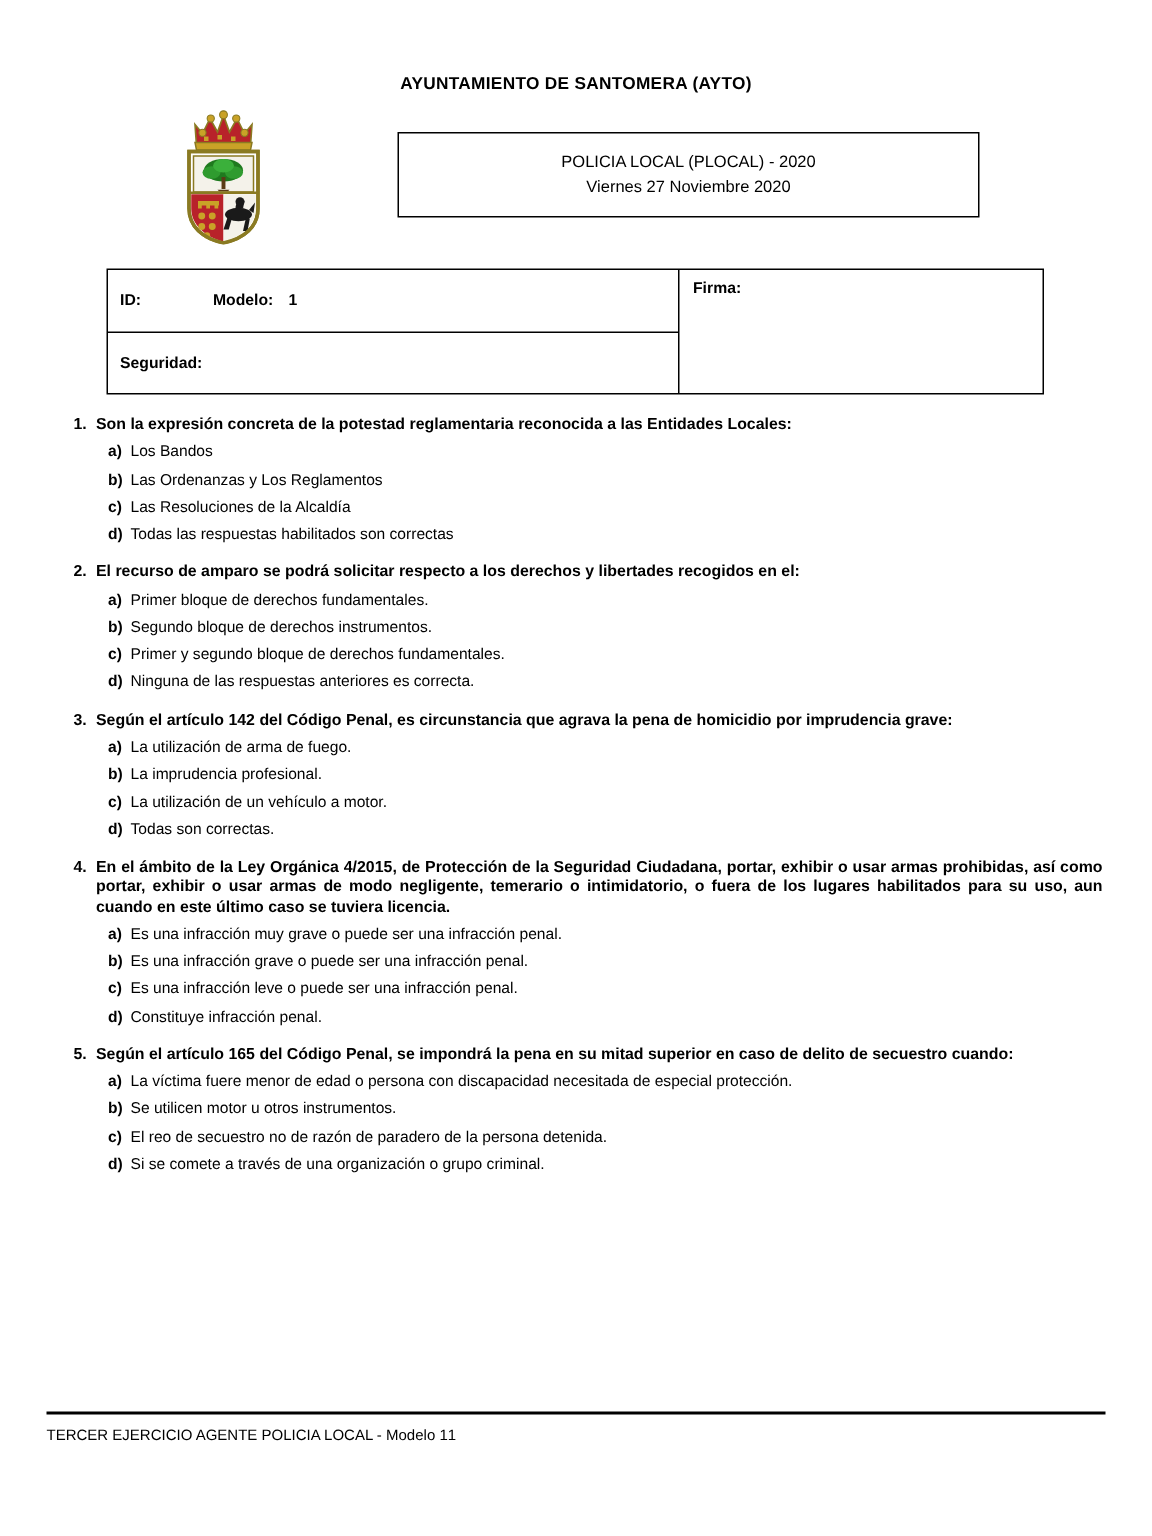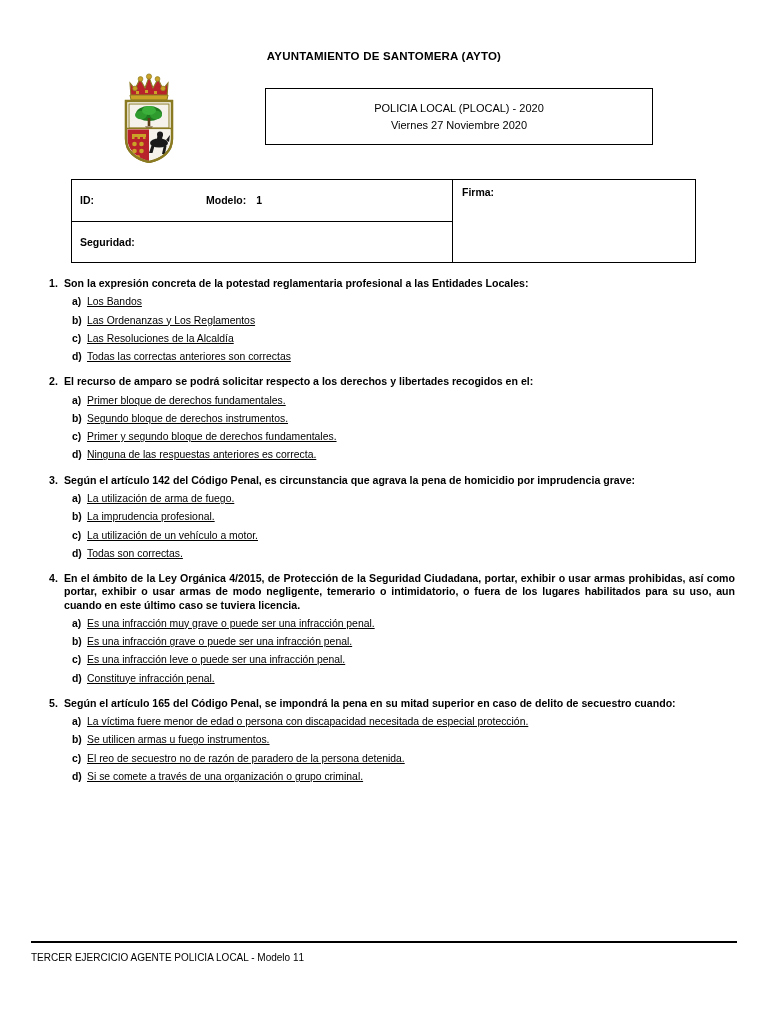--- a/index.html
+++ b/index.html
@@ -91,21 +91,21 @@
     box-sizing: border-box;
     display: flex;
     align-items: center;
     padding-left: 8px;
     border-bottom: 1.2px solid #000;
     font-size: 10.5px;
     font-weight: bold;
   }
   .id-row:last-child { border-bottom: none; }
   .id-row .modelo-label {
-    margin-left: 112px;
+    margin-left: 48px;
   }
   .id-row .modelo-value {
     margin-left: 10px;
   }
   .id-right {
     flex: 1;
     box-sizing: border-box;
     padding: 6px 0 0 9px;
     font-size: 10.5px;
     font-weight: bold;
@@ -148,21 +148,20 @@
     font-size: 10.4px;
     line-height: 18.3px;
   }
   .a-letter {
     width: 15px;
     flex: none;
     font-weight: bold;
   }
   .a-text {
     flex: 1;
-    text-decoration: underline;
   }
 
   
   .footer-rule {
     position: absolute;
     left: 31px;
     top: 941px;
     width: 706px;
     height: 2px;
     background: #000;
@@ -260,38 +259,38 @@
     </div>
     <div class="id-right">
       <span>Firma:</span>
     </div>
   </div>
 
   <div class="questions">
       <div class="question">
         <div class="q-head">
           <span class="q-num">1.</span>
-          <span class="q-text">Son la expresión concreta de la potestad reglamentaria profesional a las Entidades Locales:</span>
+          <span class="q-text">Son la expresión concreta de la potestad reglamentaria reconocida a las Entidades Locales:</span>
         </div>
         <div class="answers">
           <div class="answer">
             <span class="a-letter">a)</span>
             <span class="a-text">Los Bandos</span>
           </div>
           <div class="answer">
             <span class="a-letter">b)</span>
             <span class="a-text">Las Ordenanzas y Los Reglamentos</span>
           </div>
           <div class="answer">
             <span class="a-letter">c)</span>
             <span class="a-text">Las Resoluciones de la Alcaldía</span>
           </div>
           <div class="answer">
             <span class="a-letter">d)</span>
-            <span class="a-text">Todas las correctas anteriores son correctas</span>
+            <span class="a-text">Todas las respuestas habilitados son correctas</span>
           </div>
         </div>
       </div>
       <div class="question">
         <div class="q-head">
           <span class="q-num">2.</span>
           <span class="q-text">El recurso de amparo se podrá solicitar respecto a los derechos y libertades recogidos en el:</span>
         </div>
         <div class="answers">
           <div class="answer">
@@ -365,21 +364,21 @@
           <span class="q-num">5.</span>
           <span class="q-text">Según el artículo 165 del Código Penal, se impondrá la pena en su mitad superior en caso de delito de secuestro cuando:</span>
         </div>
         <div class="answers">
           <div class="answer">
             <span class="a-letter">a)</span>
             <span class="a-text">La víctima fuere menor de edad o persona con discapacidad necesitada de especial protección.</span>
           </div>
           <div class="answer">
             <span class="a-letter">b)</span>
-            <span class="a-text">Se utilicen armas u fuego instrumentos.</span>
+            <span class="a-text">Se utilicen motor u otros instrumentos.</span>
           </div>
           <div class="answer">
             <span class="a-letter">c)</span>
             <span class="a-text">El reo de secuestro no de razón de paradero de la persona detenida.</span>
           </div>
           <div class="answer">
             <span class="a-letter">d)</span>
             <span class="a-text">Si se comete a través de una organización o grupo criminal.</span>
           </div>
         </div>

